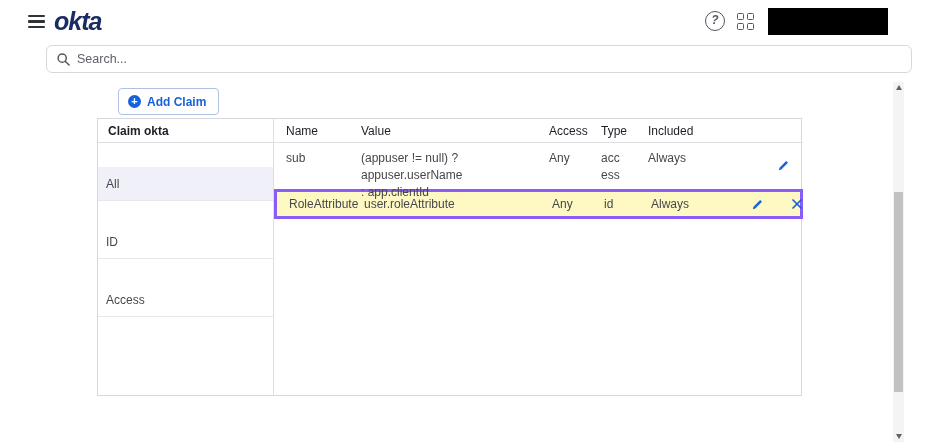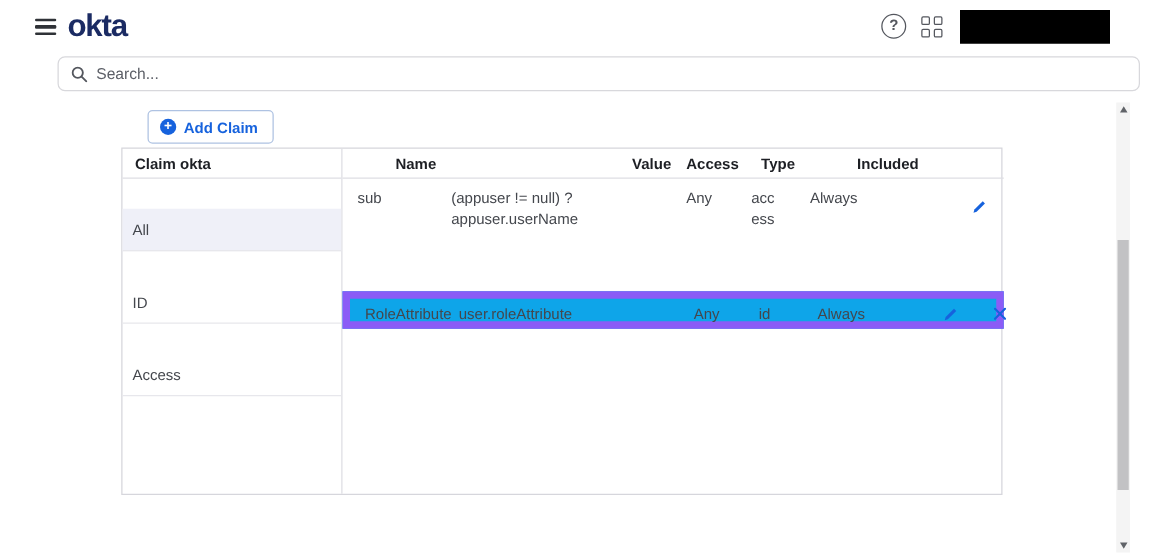--- a/index.html
+++ b/index.html
@@ -1,21 +1,21 @@
 <!DOCTYPE html>
 <html><head>
 <meta charset="utf-8">
 <style>
   * { margin:0; padding:0; box-sizing:border-box; }
   html,body { background:#ffffff; }
   body { font-family:"Liberation Sans", sans-serif; }
   .screen { position:relative; width:925px; height:448px; background:#ffffff; overflow:hidden; }
 
   
-  .topbar { position:absolute; left:0; top:0; width:925px; height:44px; background:#fff; }
+  .topbar { position:absolute; left:0; top:0; width:925px; height:44px; background:#fff;font-style:italic; }
   .hamburger { position:absolute; left:28px; top:15px; width:17px; height:13px; cursor:pointer; }
   .hamburger span { display:block; width:17px; height:2.2px; background:#2f3237; border-radius:1px; margin-bottom:3.2px; }
   .logo { position:absolute; left:54px; top:7px; font-size:25px; font-weight:800; letter-spacing:-1px; color:#1b2b63; cursor:pointer; }
   .help-btn { position:absolute; left:705px; top:11px; width:20px; height:20px; border:1.6px solid #54575e; border-radius:50%;
               color:#54575e; font-size:12px; font-weight:700; text-align:center; line-height:17px; cursor:pointer; }
   .grid-btn { position:absolute; left:737px; top:13px; width:17px; height:17px; display:grid;
               grid-template-columns:7px 7px; grid-template-rows:7px 7px; gap:2.5px; cursor:pointer; }
   .grid-btn i { border:1.6px solid #54575e; border-radius:1.5px; }
   .redacted { position:absolute; left:768px; top:8px; width:120px; height:27px; background:#000; cursor:pointer; }
 
@@ -39,27 +39,27 @@
   .left-head { height:24px; line-height:24px; padding-left:10px; font-size:12px; font-weight:700; color:#1d1f24;
                border-bottom:1px solid #dedee3; }
   .ct-item { height:34px; line-height:34px; padding-left:8px; font-size:12px; color:#44474d;
              border-bottom:1px solid #e7e7ec; cursor:pointer;margin-top:24px; }
   .ct-item.selected { background:#eff0f8; }
 
   .right-area { position:absolute; left:176px; top:0; width:529px; height:276px; }
   .crow { display:grid; grid-template-columns:75px 188px 52px 47px 99px 1fr; }
   .crow > div { padding-left:12px; font-size:12px; color:#44474d; line-height:17px; }
   .head-row { height:24px; border-bottom:1px solid #dedee3; align-items:center; }
-  .head-row > div { font-weight:700; color:#1d1f24; line-height:24px;text-align:right; }
+  .head-row > div { font-weight:400; color:#1d1f24; line-height:24px; }
   .cell-type { padding-right:14px; word-break:break-all; }
   .cell-actions { display:flex; justify-content:flex-end; align-items:flex-start; gap:26px; padding-right:13px; }
   .row-sub { height:46px; padding-top:7px; }
   .row-sub .cell-actions { padding-top:8px; }
   .val-line { display:block; }
-  .row-hl { height:30px; border:6px solid #8b5cf6; align-items:center; background:#0ea5e9;margin-top:44px; }
+  .row-hl { height:30px; border:3px solid #8b5cf6; align-items:center; background:#fef9c3; }
   .row-hl > div { line-height:24px; }
   .row-hl .cell-actions { align-items:center; }
   .icon-btn { width:14px; height:14px; display:inline-flex; align-items:center; justify-content:center; cursor:pointer; }
 
   
   .vscroll { position:absolute; left:893px; top:82px; width:11px; height:360px; background:#f4f4f4; }
   .vs-arrow { position:absolute; left:0; width:11px; height:11px; display:flex; align-items:center; justify-content:center; cursor:pointer; }
   .vs-up { top:0; } .vs-down { bottom:0; }
   .tri-up { width:0; height:0; border-left:3.5px solid transparent; border-right:3.5px solid transparent; border-bottom:5px solid #606368; }
   .tri-down { width:0; height:0; border-left:3.5px solid transparent; border-right:3.5px solid transparent; border-top:5px solid #606368; }
@@ -119,20 +119,21 @@
         <div>Access</div>
         <div>Type</div>
         <div>Included</div>
         <div></div>
       </div>
 
       <div class="crow row-sub">
         <div>sub</div>
         <div>
           <span class="val-line">(appuser != null) ? appuser.userName</span>
+          <span class="val-line">: app.clientId</span>
         </div>
         <div>Any</div>
         <div class="cell-type">access</div>
         <div>Always</div>
         <div class="cell-actions">
           <span class="icon-btn">
             <svg width="13" height="13" viewBox="0 0 16 16">
               <path d="M2.2 13.8l0.9-3.1 8.2-8.2 2.2 2.2-8.2 8.2z" fill="#1662dd"></path>
             </svg>
           </span>

